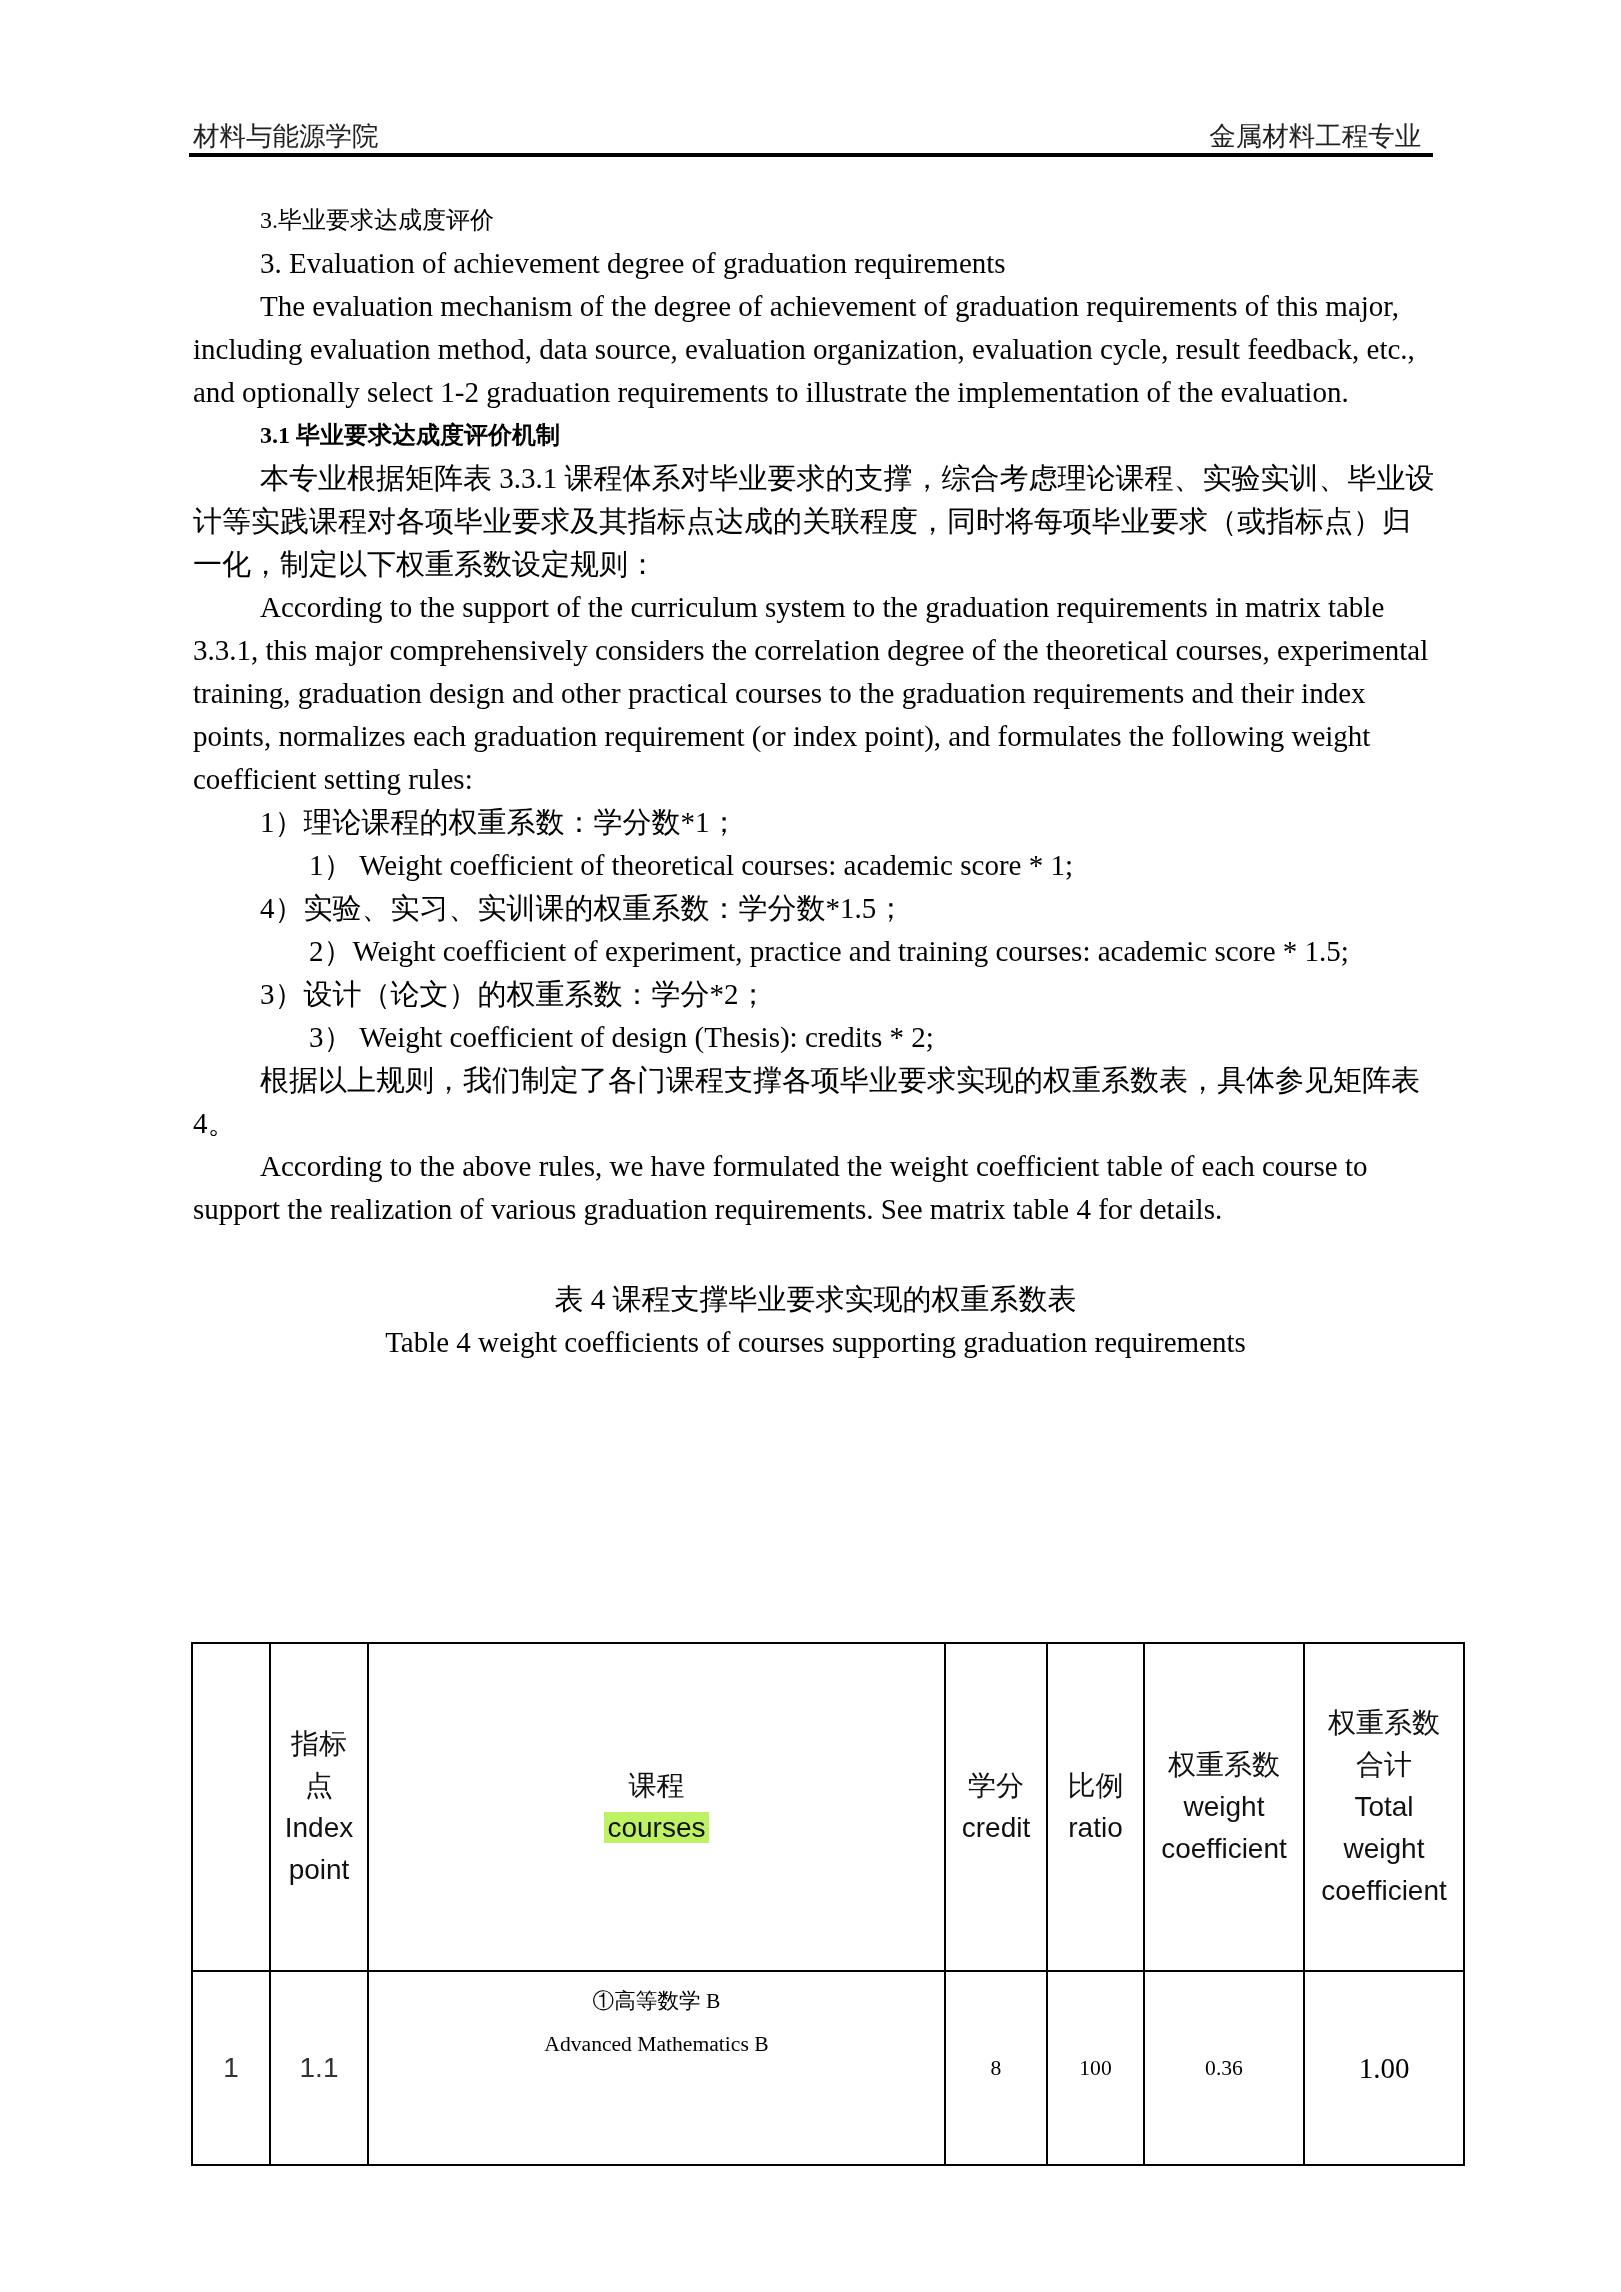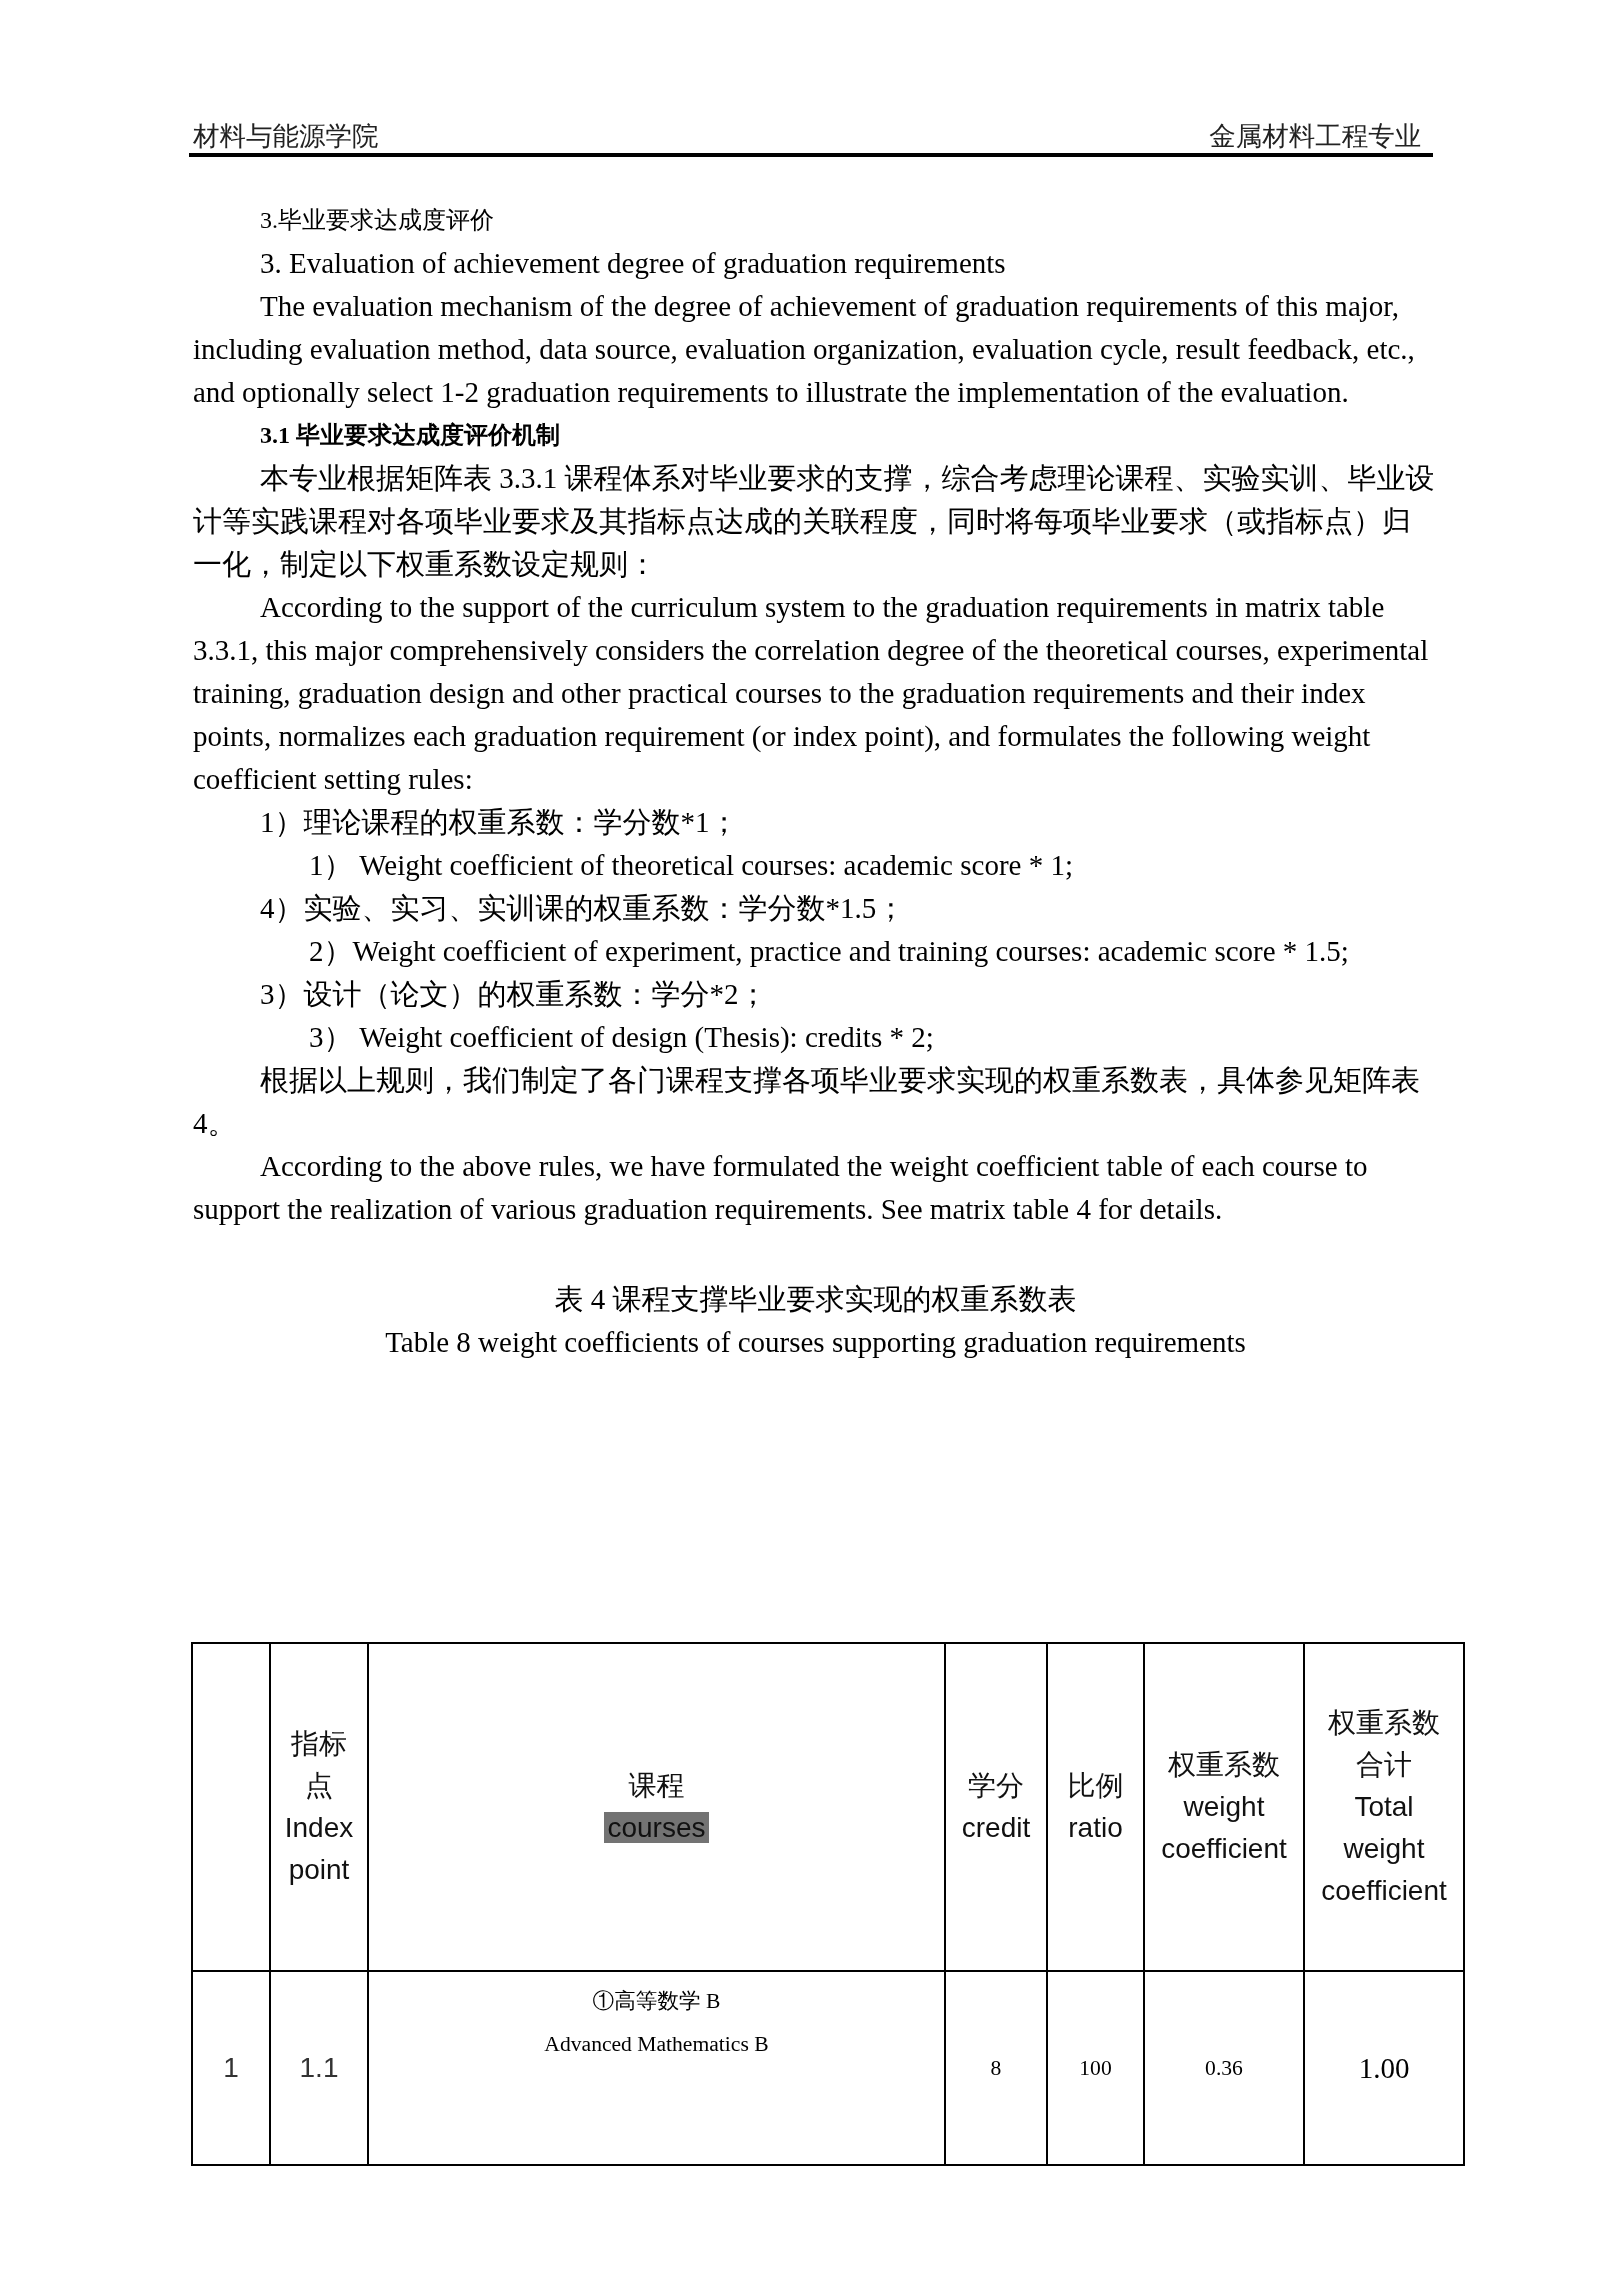--- a/index.html
+++ b/index.html
@@ -30,21 +30,21 @@
     font-size: 28px; line-height: 42px; height: 326px; color: #111; }
   .c1 { width: 78px; } .c2 { width: 98px; } .c3 { width: 577px; } .c4 { width: 102px; }
   .c5 { width: 97px; } .c6 { width: 160px; } .c7 { width: 160px; }
   table.weights td { height: 192px; }
   .cell-sans { font-family: "Liberation Sans", "DejaVu Sans", sans-serif; font-size: 28px; color: #333; }
   .cell-serif-sm { font-family: "Liberation Serif", "DejaVu Serif", serif; font-size: 21.6px; }
   .cell-serif-lg { font-family: "Liberation Serif", "DejaVu Serif", serif; font-size: 29px; border-radius: 19px; }
   .course-cell { vertical-align: top !important; }
   .course-cell .cn { display: block; margin-top: 7.8px; font-size: 21.6px; line-height: 43px; }
   .course-cell .en { display: block; font-size: 21.6px; line-height: 43px; }
-  .courses-en { background: #737373; padding: 0 3.9px; }
+  .courses-en { background: #bef264; padding: 0 3.9px; }
 </style>
 </head>
 <body>
 
 <div class="page-header">
   <span class="left">材料与能源学院</span>
   <span class="right">金属材料工程专业</span>
 </div>
 <div class="header-rule"></div>
 
@@ -61,21 +61,21 @@
   <p class="li-cn">4）实验、实习、实训课的权重系数：学分数*1.5；</p>
   <p class="li-en">2）Weight coefficient of experiment, practice and training courses: academic score * 1.5;</p>
   <p class="li-cn">3）设计（论文）的权重系数：学分*2；</p>
   <p class="li-en">3）  Weight coefficient of design (Thesis): credits * 2;</p>
 
   <p class="indent">根据以上规则，我们制定了各门课程支撑各项毕业要求实现的权重系数表，具体参见矩阵表 4。</p>
   <p class="indent">According to the above rules, we have formulated the weight coefficient table of each course to support the realization of various graduation requirements. See matrix table 4 for details.</p>
 
   <div class="gap-before-caption"></div>
   <p class="caption caption-cn">表 4  课程支撑毕业要求实现的权重系数表</p>
-  <p class="caption caption-en">Table 8 weight coefficients of courses supporting graduation requirements</p>
+  <p class="caption caption-en">Table 4 weight coefficients of courses supporting graduation requirements</p>
 </div>
 
 <table class="weights">
   <colgroup>
     <col class="c1">
       <col class="c2">
       <col class="c3">
       <col class="c4">
       <col class="c5">
       <col class="c6">

